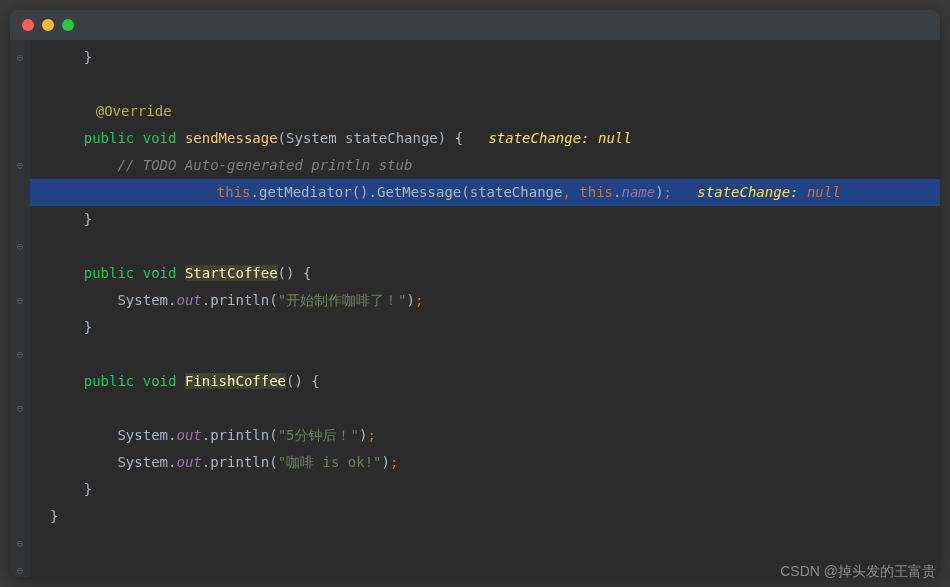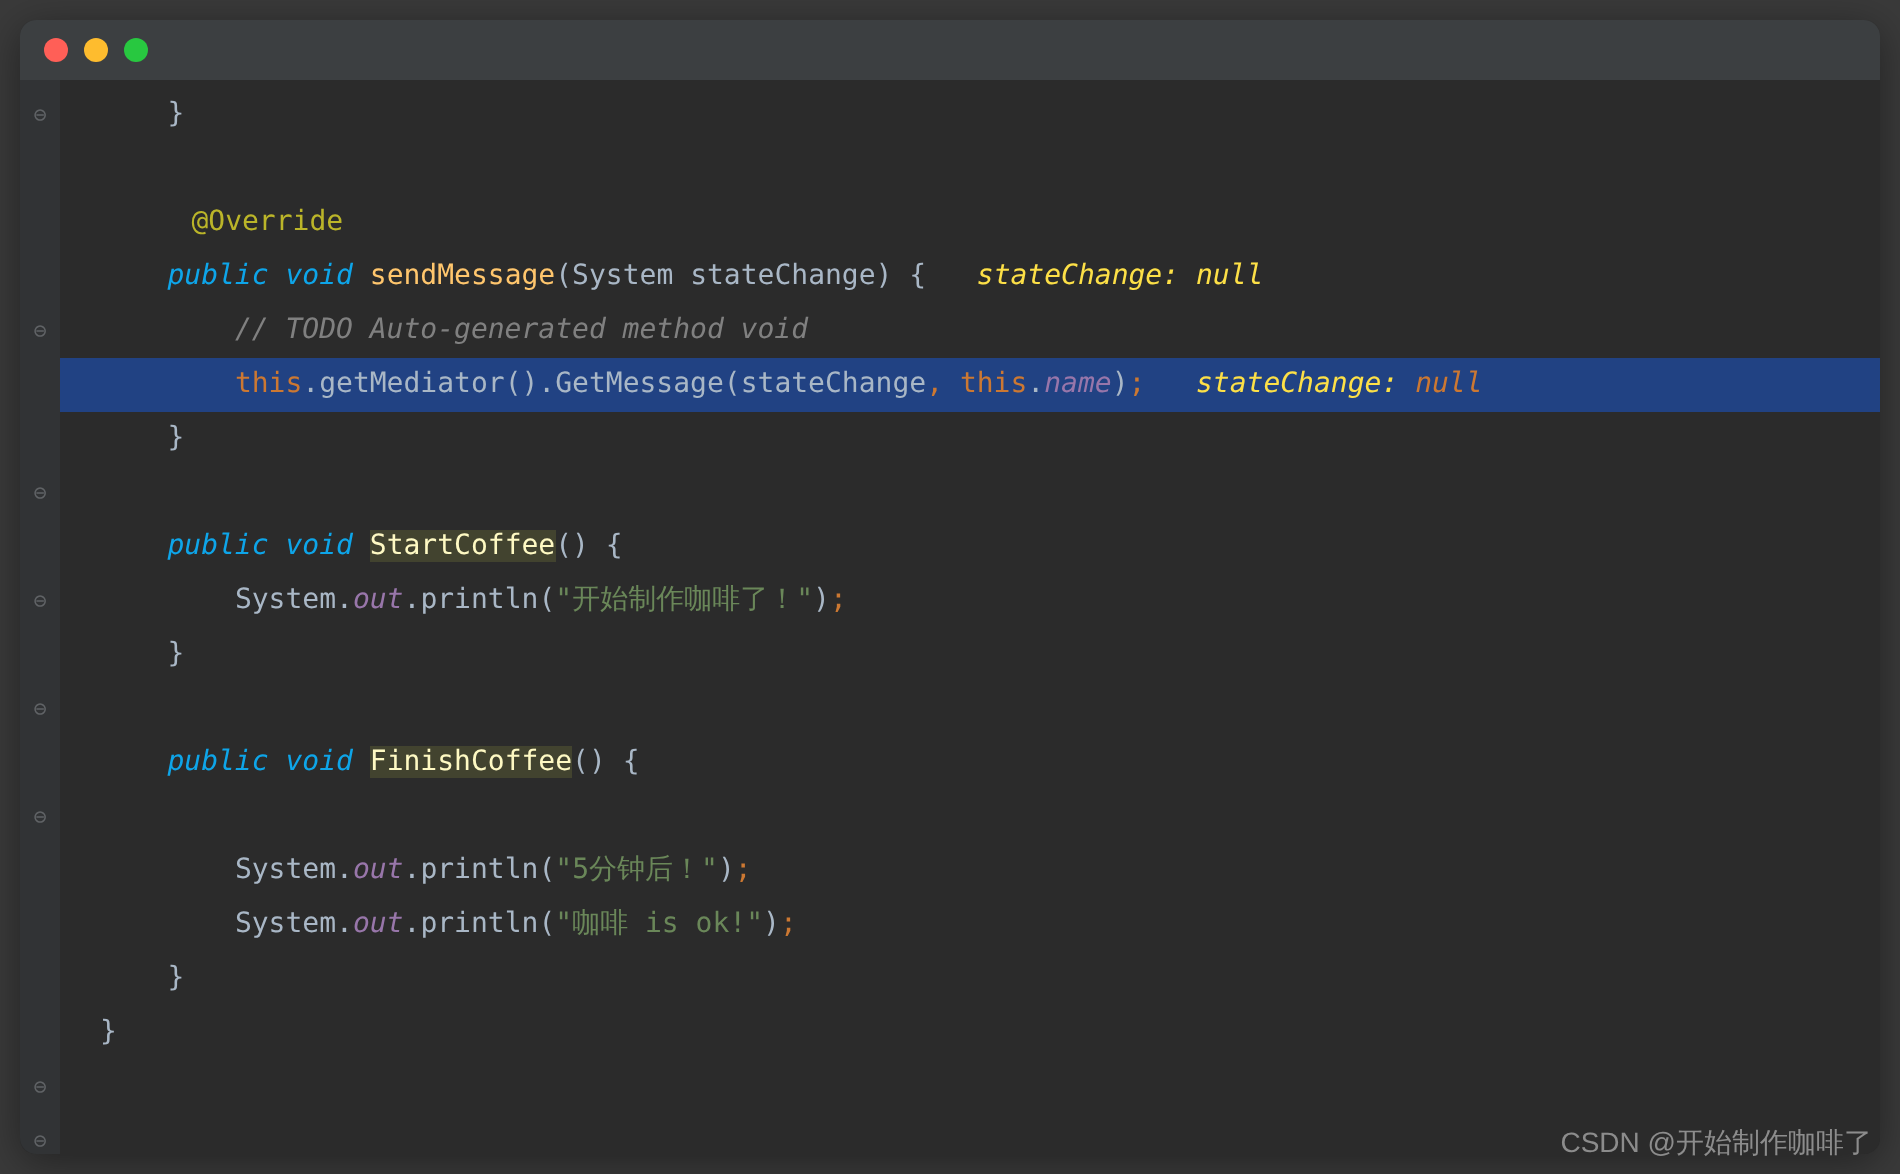--- a/index.html
+++ b/index.html
@@ -63,22 +63,23 @@
     }
     .line {
       height: 27px;
       line-height: 27px;
       white-space: pre;
       padding-left: 20px;
       color: #a9b7c6;
     }
     .line.highlighted {
       background: #214283;
+      text-align: center;
     }
-    .kw { color: #0ea5e9; font-style: italic; }
+    .kw { color: #22c55e; }
     .method-def { color: #ffc66d; }
     .method-hl { color: #fef9c3; background: #42432f; }
     .annotation { color: #bbb529; margin-left: 12px; }
     .comment { color: #808080; font-style: italic; }
     .string { color: #6a8759; }
     .hint { color: #fde047; font-style: italic; }
     .hint-val { color: #cc7832; font-style: italic; }
     .field { color: #9876aa; font-style: italic; }
     .this-kw { color: #cc7832; }
     .brace { color: #a9b7c6; }
@@ -128,21 +129,21 @@
     <div class="code-area">
 
       <div class="line">    <span class="brace">}</span></div>
 
       <div class="line"></div>
 
       <div class="line">    <span class="annotation">@Override</span></div>
 
       <div class="line">    <span class="kw">public</span> <span class="kw">void</span> <span class="method-def">sendMessage</span><span class="paren">(</span><span>System</span> <span>stateChange</span><span class="paren">)</span> <span class="brace">{</span>   <span class="hint"><span>stateChange:</span> <span>null</span></span></div>
 
-      <div class="line">        <span class="comment">// TODO Auto-generated method void</span></div>
+      <div class="line">        <span class="comment">// TODO Auto-generated println stub</span></div>
 
       <div class="line highlighted">        <span class="this-kw">this</span><span>.</span><span>getMediator</span><span>().</span><span>GetMessage</span><span>(</span><span>stateChange</span><span class="punct">,</span> <span class="this-kw">this</span><span>.</span><span class="field">name</span><span>)</span><span class="punct">;</span>   <span class="hint"><span>stateChange: </span></span><span class="hint-val">null</span></div>
 
       <div class="line">    <span class="brace">}</span></div>
 
       <div class="line"></div>
 
       <div class="line">    <span class="kw">public</span> <span class="kw">void</span> <span class="method-hl">StartCoffee</span><span>()</span> <span class="brace">{</span></div>
 
       <div class="line">        <span>System</span>.<span class="field">out</span>.<span>println</span>(<span class="string">"开始制作咖啡了！"</span>)<span class="punct">;</span></div>
@@ -161,13 +162,13 @@
 
 
       <div class="line">    <span class="brace">}</span></div>
 
       <div class="line"><span class="brace">}</span></div>
 
     </div>
   </div>
 </div>
 
-<div class="watermark">CSDN @开始制作咖啡了</div>
+<div class="watermark">CSDN @掉头发的王富贵</div>
 
 </body></html>

